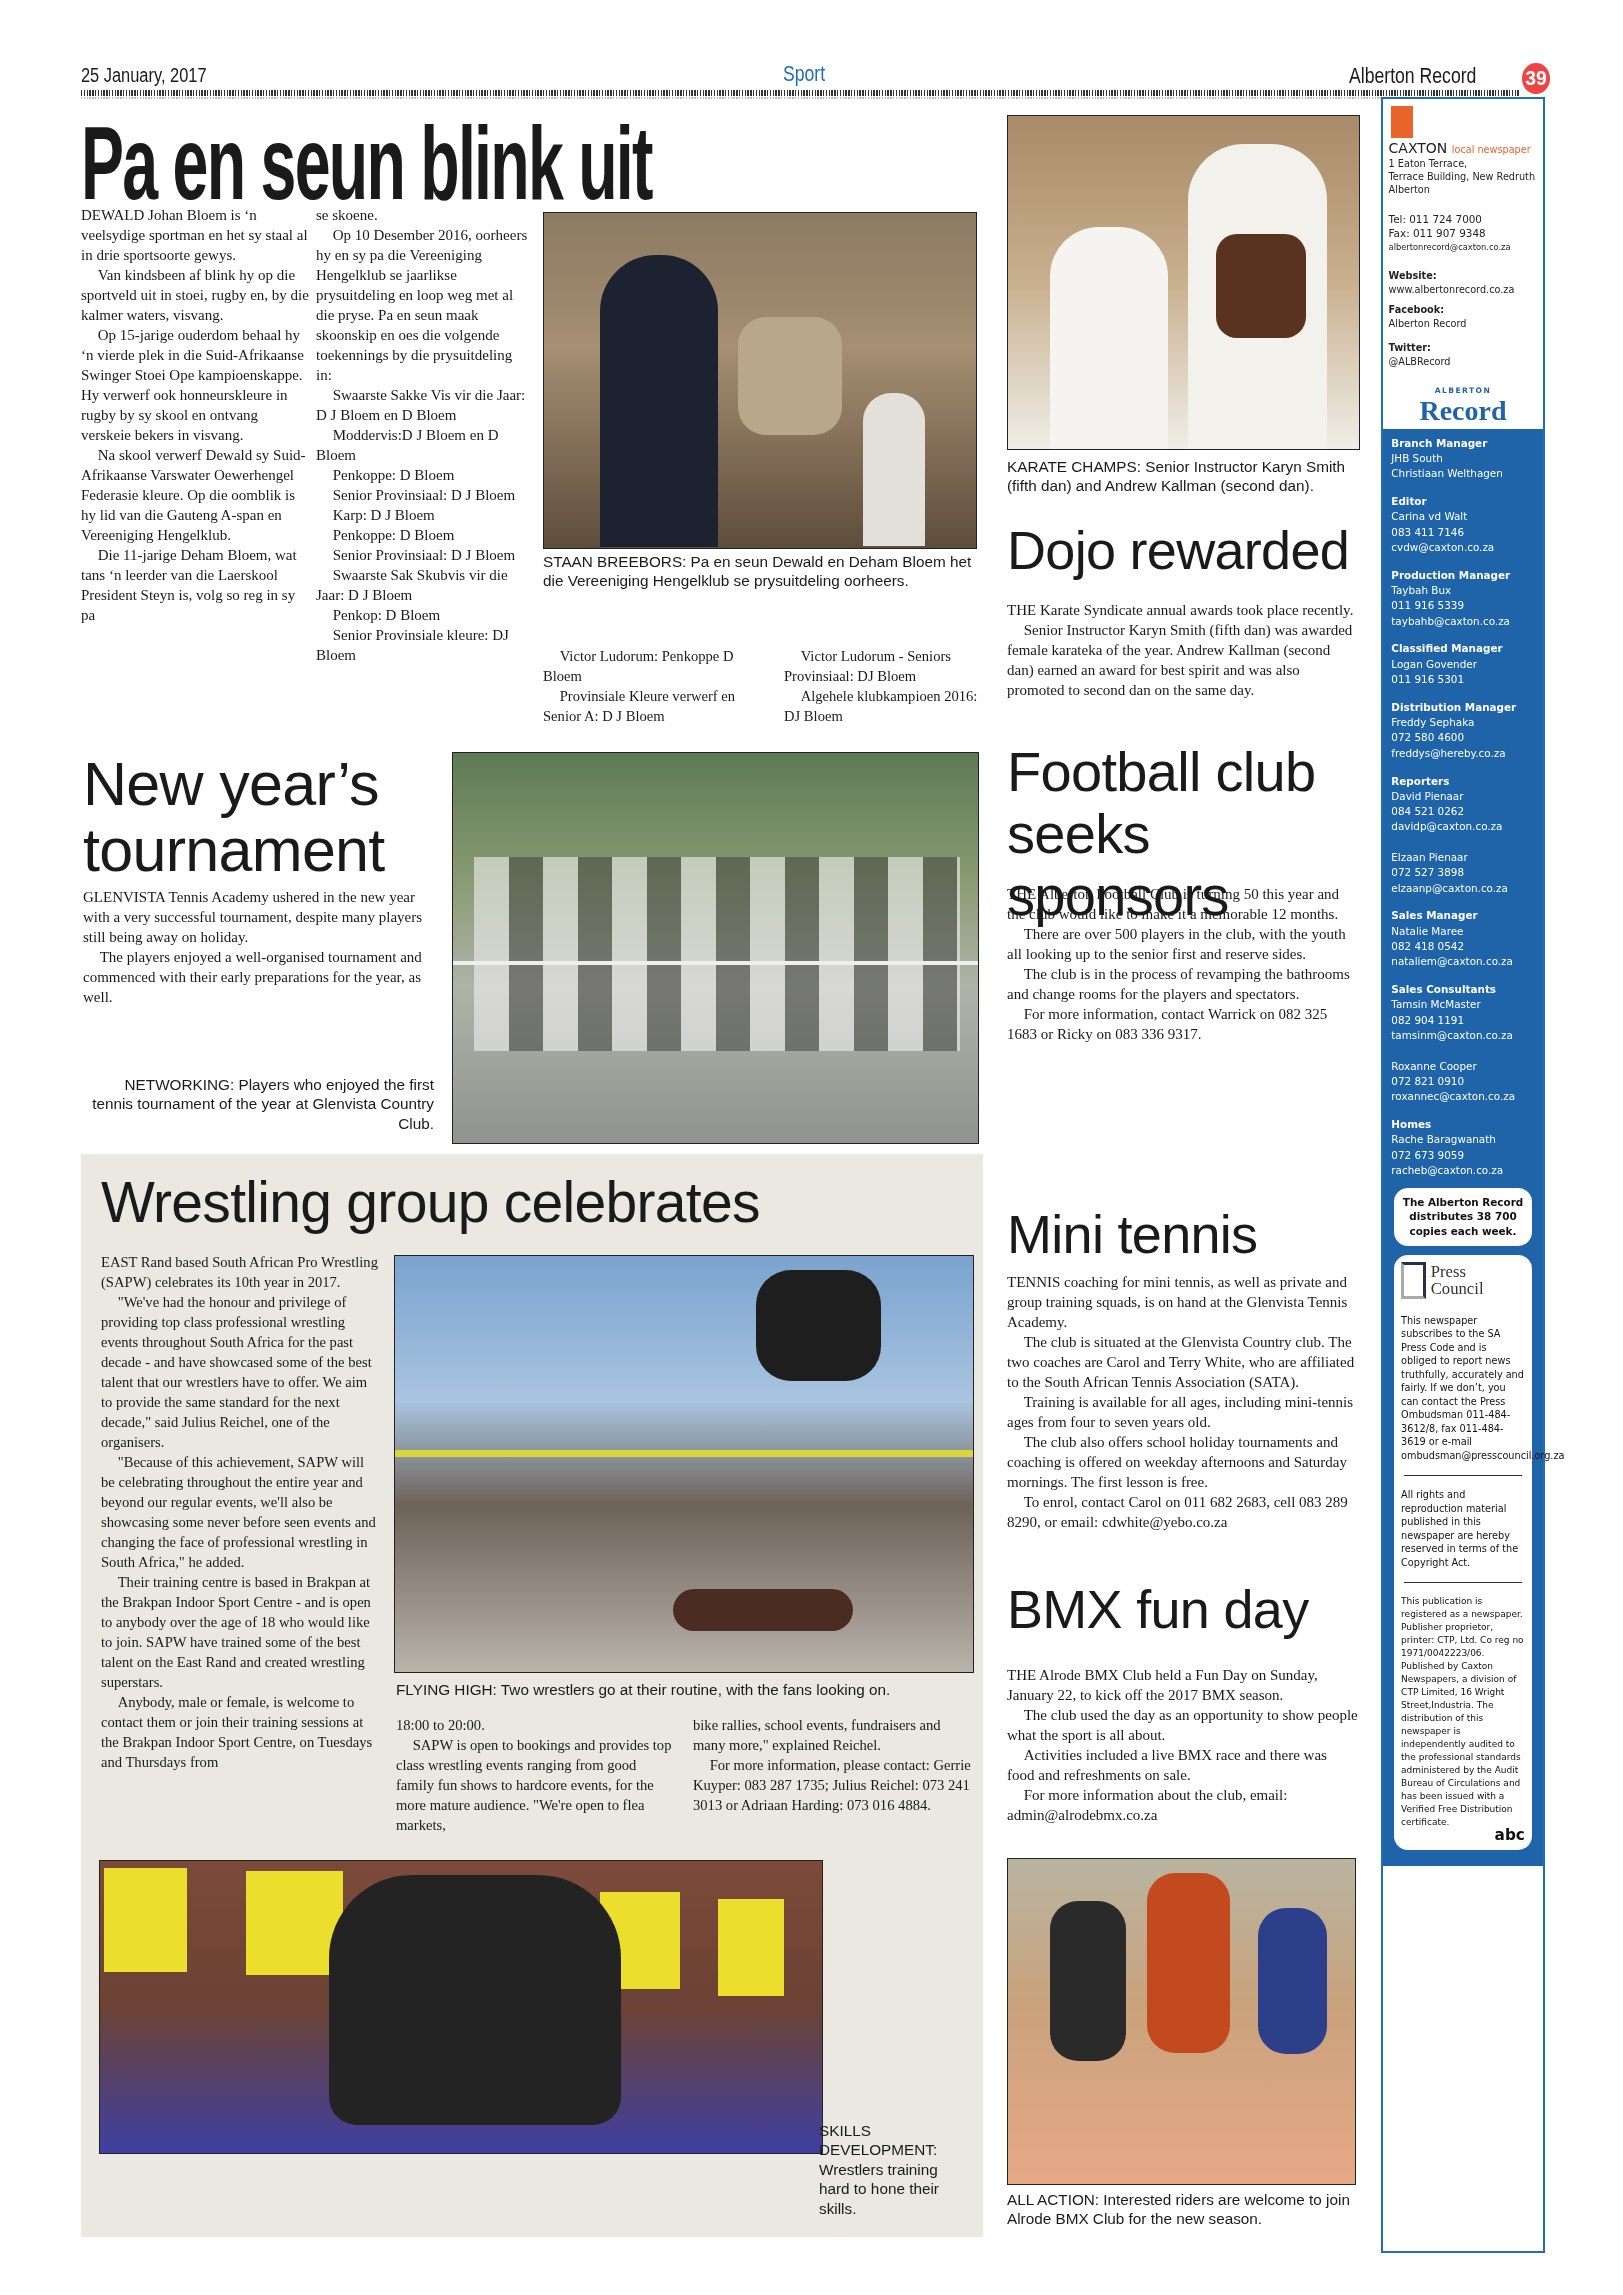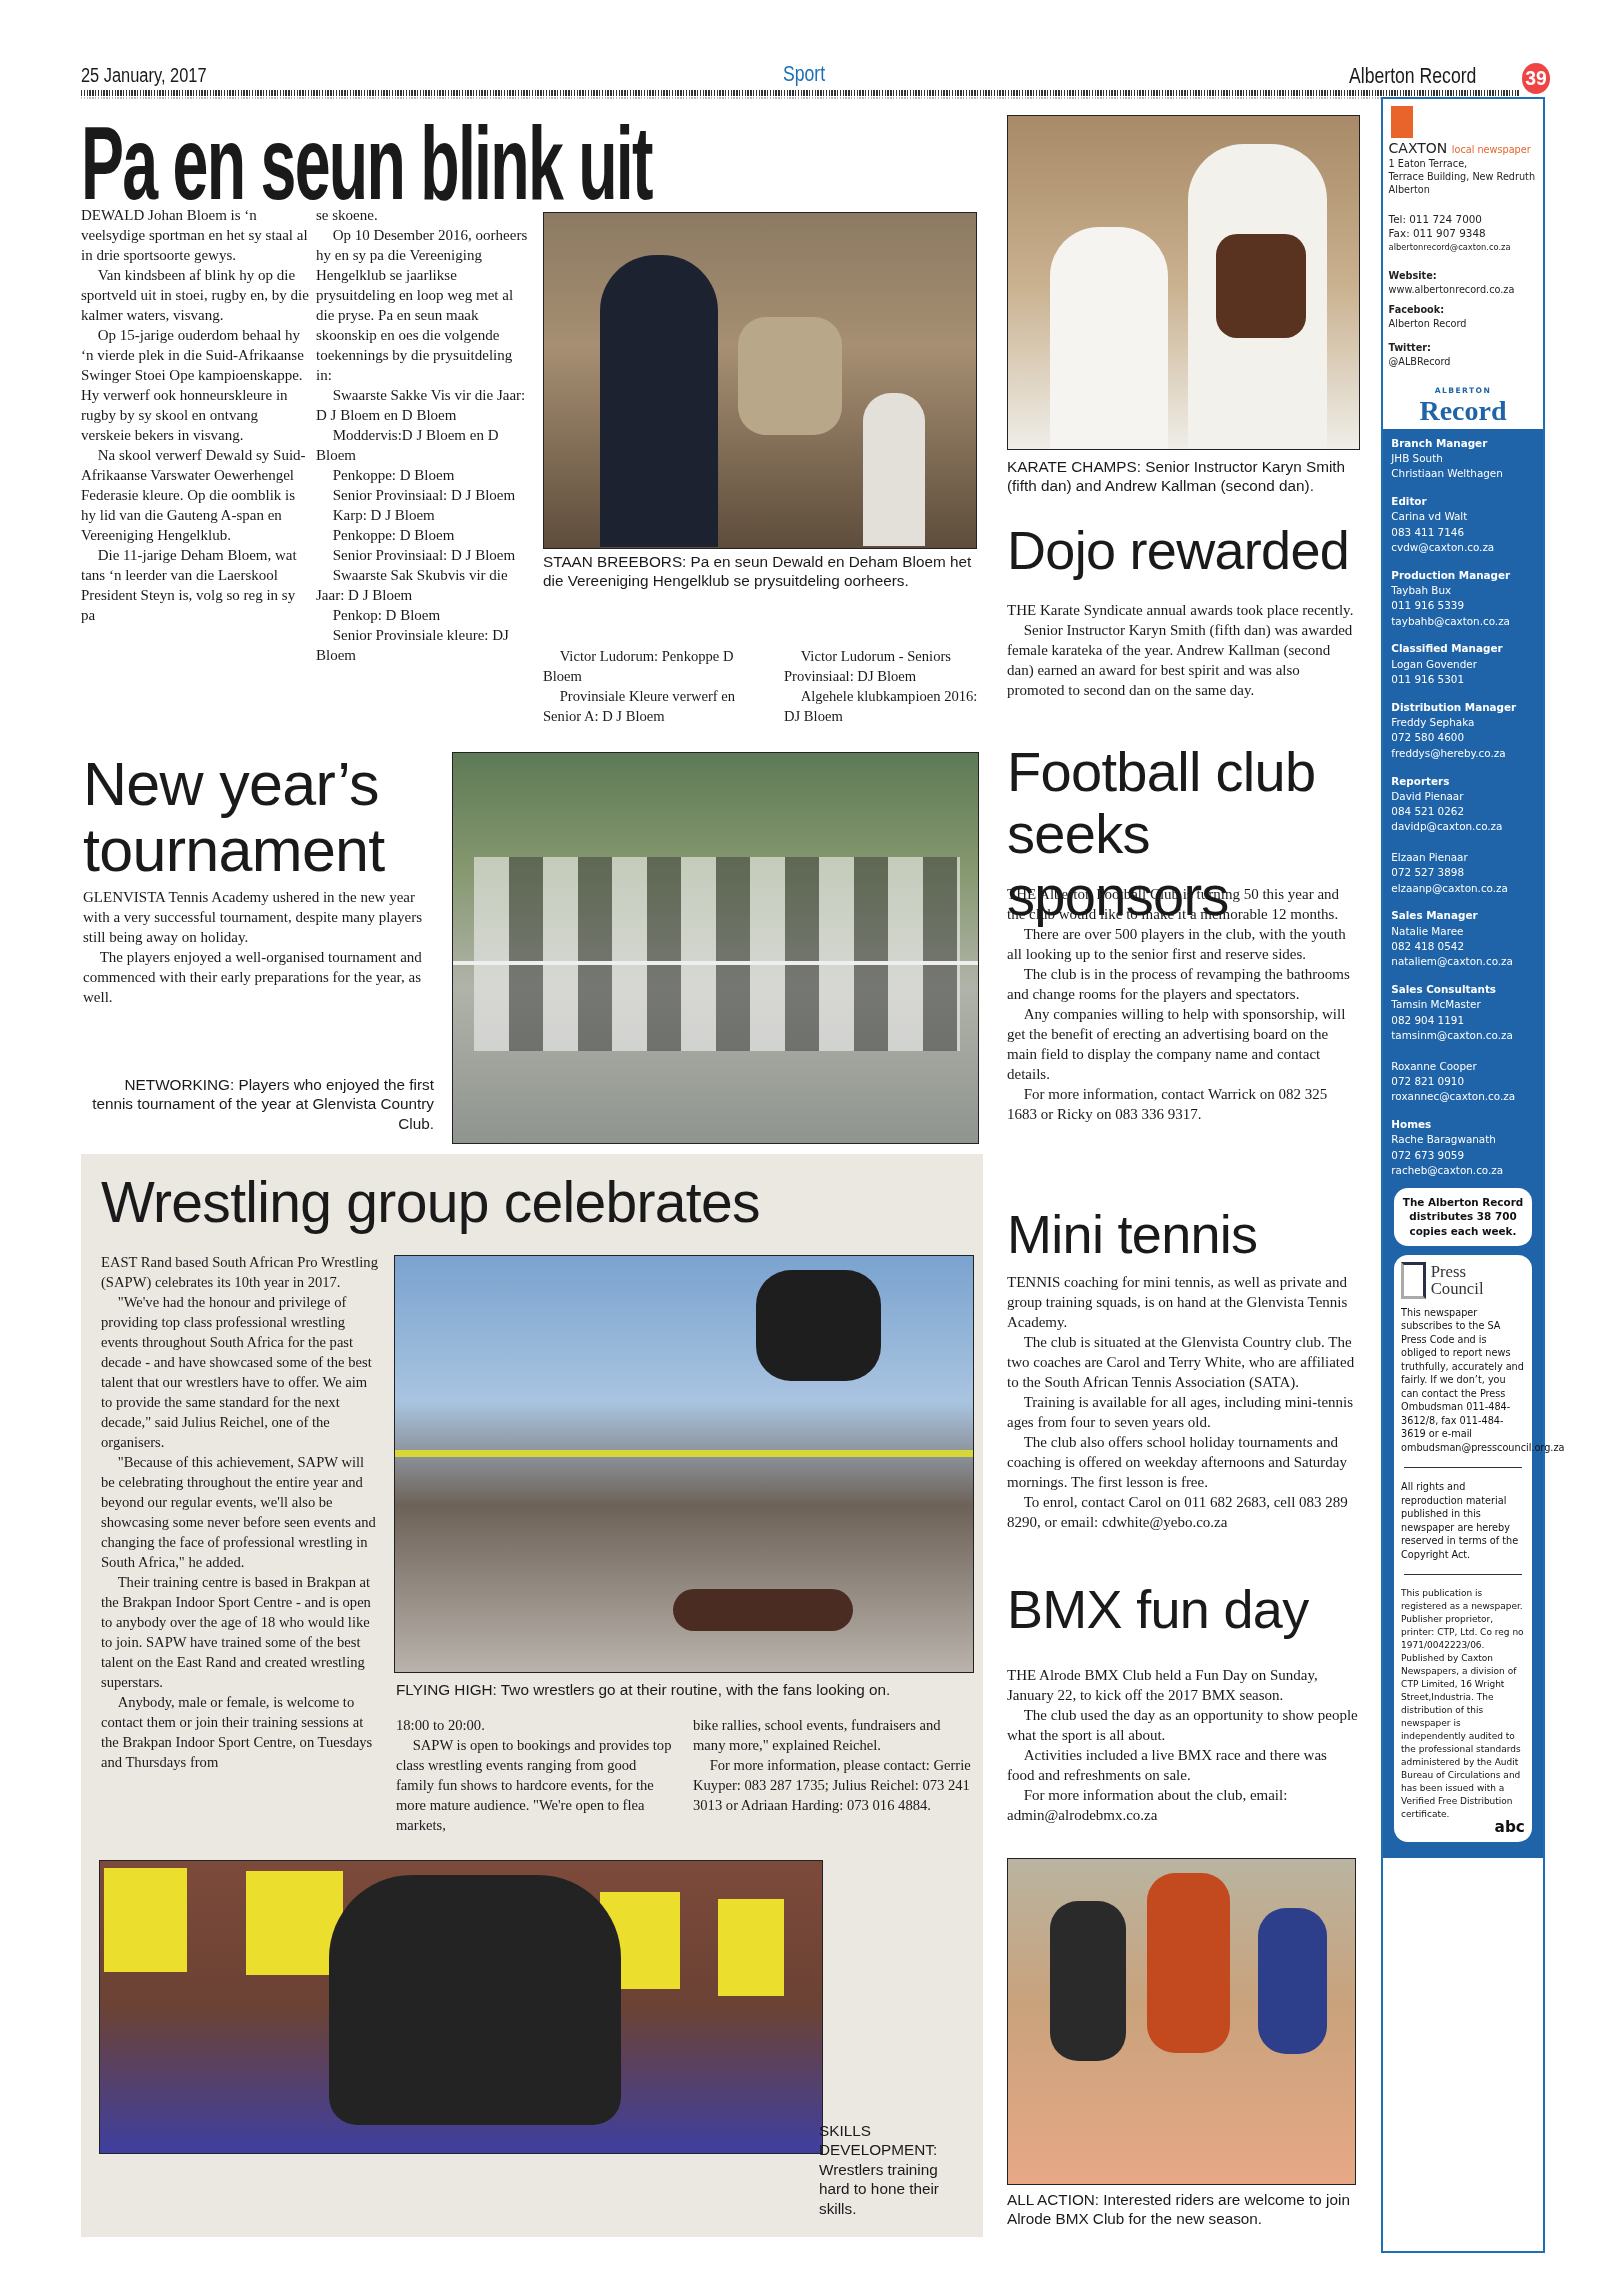--- a/index.html
+++ b/index.html
@@ -100,21 +100,20 @@
 <div class="abs photo" style="left:452px;top:752px;width:525px;height:390px;background:linear-gradient(180deg,#5d7a56 0%,#86986f 30%,#b0b3a9 60%,#8f948f 100%);">
   <div class="abs" style="left:21px;top:104px;width:486px;height:194px;background:repeating-linear-gradient(90deg,rgba(240,240,240,.6) 0 35px,rgba(60,60,60,.5) 35px 69px);"></div>
   <div class="abs" style="left:0;top:208px;width:525px;height:4.2px;background:#eee;"></div>
 </div>
 
 <div class="abs sec-title" style="left:1007px;top:741px;font-size:56px;width:354px;line-height:62px;">Football club seeks sponsors</div>
 <div class="abs col" style="left:1007px;top:884px;width:351px;font-size:15px;line-height:20px;">
   <p>THE Alberton Football Club is turning 50 this year and the club would like to make it a memorable 12 months.</p>
   <p class="ind">There are over 500 players in the club, with the youth all looking up to the senior first and reserve sides.</p>
   <p class="ind">The club is in the process of revamping the bathrooms and change rooms for the players and spectators.</p>
-  <p class="ind">Any companies willing to help with sponsorship, will get the benefit of erecting an advertising board on the main field to display the company name and contact details.</p>
   <p class="ind">For more information, contact Warrick on 082 325 1683 or Ricky on 083 336 9317.</p>
 </div>
 
 <div class="abs sec-title" style="left:1007px;top:1206px;font-size:54px;">Mini tennis</div>
 <div class="abs col" style="left:1007px;top:1272px;width:351px;font-size:15px;line-height:20px;">
   <p>TENNIS coaching for mini tennis, as well as private and group training squads, is on hand at the Glenvista Tennis Academy.</p>
   <p class="ind">The club is situated at the Glenvista Country club. The two coaches are Carol and Terry White, who are affiliated to the South African Tennis Association (SATA).</p>
   <p class="ind">Training is available for all ages, including mini-tennis ages from four to seven years old.</p>
   <p class="ind">The club also offers school holiday tournaments and coaching is offered on weekday afternoons and Saturday mornings. The first lesson is free.</p>
   <p class="ind">To enrol, contact Carol on 011 682 2683, cell 083 289 8290, or email: cdwhite@yebo.co.za</p>
@@ -240,21 +239,21 @@
     <div>roxannec@caxton.co.za</div>
 
     <div class="role">Homes</div>
     <div>Rache Baragwanath</div>
     <div>072 673 9059</div>
     <div>racheb@caxton.co.za</div>
 
     <div class="sb-card" style="text-align:center;font-weight:bold;font-size:10.4px;line-height:14.6px;">The Alberton Record distributes 38 700 copies each week.</div>
 
     <div class="sb-card" style="font-size:9.7px;line-height:13.5px;">
-      <div style="display:flex;align-items:center;gap:4.2px;margin-bottom:7px;">
+      <div style="display:flex;align-items:center;gap:4.2px;margin-bottom:15px;">
         <div style="width:19.4px;height:30.5px;border:3.5px solid #2a2f45;border-left-color:#aaa;border-bottom-color:#aaa;"></div>
         <div style="font-family:'Liberation Serif',serif;font-size:16.7px;line-height:16.7px;color:#333;">
           <div>Press</div>
           <div>Council</div>
         </div>
       </div>
       <div>This newspaper subscribes to the SA Press Code and is obliged to report news truthfully, accurately and fairly. If we don’t, you can contact the Press Ombudsman 011-484-3612/8, fax 011-484-3619 or e-mail ombudsman@presscouncil.org.za</div>
       <div style="border-top:1.4px solid #333;margin:12.5px 2.8px;"></div>
       <div>All rights and reproduction material published in this newspaper are hereby reserved in terms of the Copyright Act.</div>
       <div style="border-top:1.4px solid #333;margin:12.5px 2.8px;"></div>

